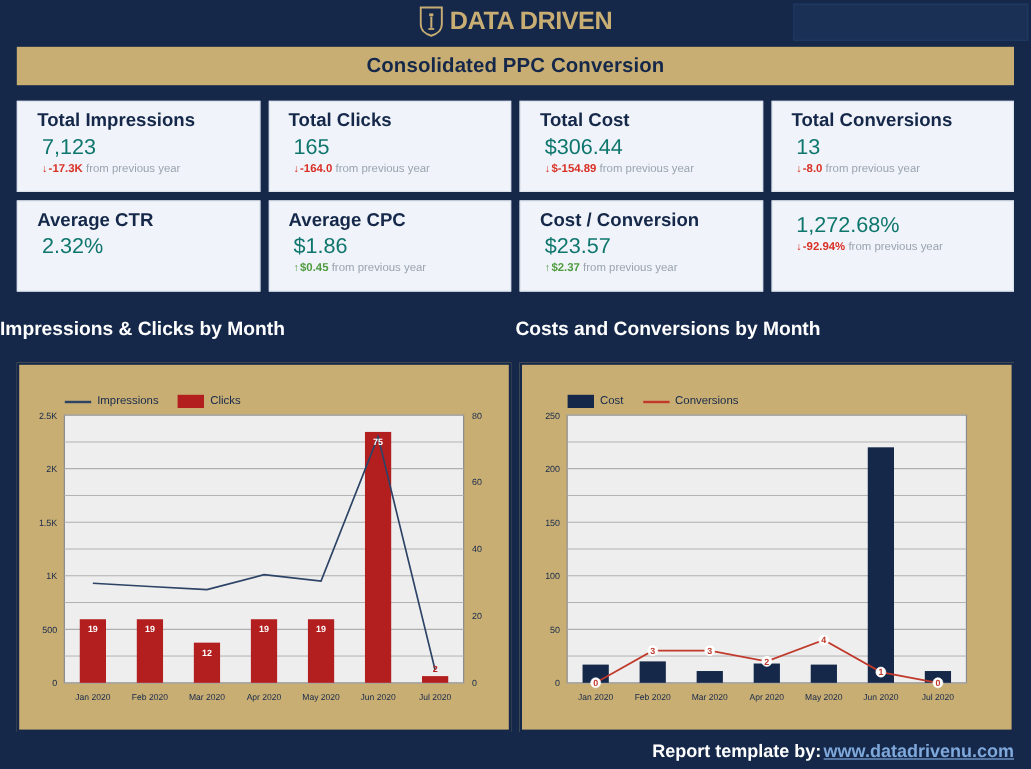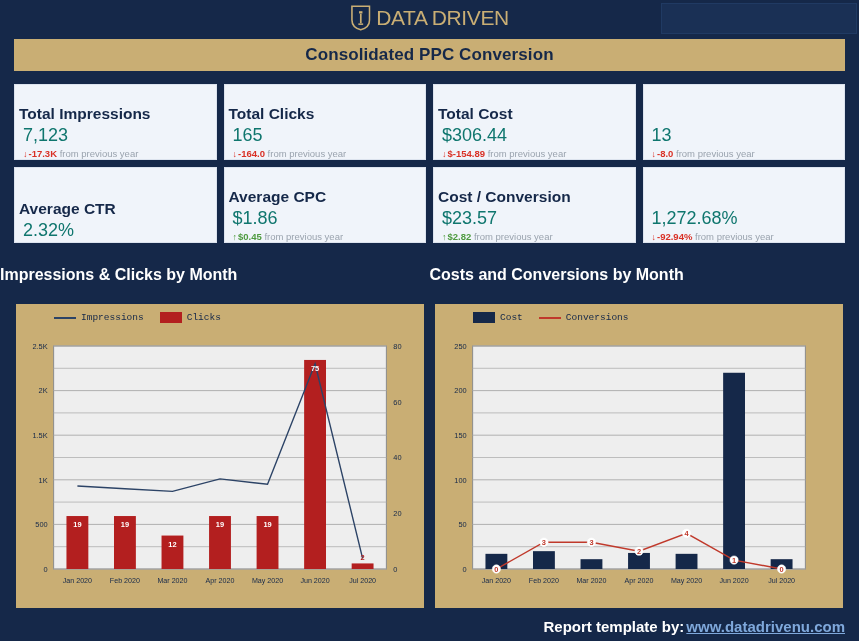--- a/index.html
+++ b/index.html
@@ -15,21 +15,21 @@
   .header {
     position: absolute; left: 0; top: 0; width: 859px; height: 38px;
     background: #152849;
   }
   .logo-wrap {
     position: absolute; left: 50%; top: 5px; transform: translateX(-50%);
     display: flex; align-items: center; gap: 6px;
   }
   .shield-icon { display: block; width: 20px; height: 26px; }
   .logo-text {
-    color: #C9AE74; font-size: 21px; font-weight: normal;
+    color: #C9AE74; font-size: 21px; font-weight: bold;
     letter-spacing: -0.4px; white-space: nowrap;
   }
   .filter-panel {
     position: absolute; right: 2px; top: 3px; width: 196px; height: 31px;
     background: #1A3055; border: 1px solid #203A63;
   }
 
   
   .title-bar {
     position: absolute; left: 14px; top: 39px; width: 831px; height: 32px;
@@ -39,22 +39,22 @@
     color: #152849; font-size: 17px; font-weight: bold; letter-spacing: 0.1px;
   }
 
   
   .kpi-grid {
     position: absolute; left: 14px; top: 84px; width: 831px;
     display: grid; grid-template-columns: repeat(4, 1fr);
     gap: 7px 7px;
   }
   .kpi-card {
-    background: #F0F4FA; height: 76px; padding: 7px 12px 0 4px;
-    display: flex; flex-direction: column; justify-content: flex-end;
+    background: #F0F4FA; height: 76px; padding: 7px 12px 0 16px;
+    display: flex; flex-direction: column; justify-content: flex-start;
     border: 1px solid #DCE3EE;
   }
   .kpi-title {
     color: #152849; font-size: 15.5px; font-weight: bold; line-height: 1.15;
     white-space: nowrap;
   }
   .kpi-value {
     color: #0f766e; font-size: 18px; font-weight: 400; line-height: 1.3;
     margin-top: 1px; padding-left: 4px; white-space: nowrap;
   }
@@ -80,22 +80,22 @@
   
   .charts {
     position: absolute; left: 14px; top: 302px; width: 831px; height: 308px;
     display: flex; gap: 7px;
   }
   .chart-panel {
     flex: 1; background: #C9AE74; border: 2px solid #152849;
     position: relative;
   }
   .legend {
-    position: absolute; left: 38px; top: 8px;
-    display: flex; align-items: flex-end; gap: 16px; font-family: Liberation Mono, monospace;
+    position: absolute; left: 38px; top: 25px;
+    display: flex; align-items: flex-end; gap: 16px;
   }
   .legend-item { display: flex; align-items: center; gap: 5px; }
   .legend-line { display: block; width: 22px; height: 2px; }
   .legend-swatch { display: block; width: 22px; height: 11px; }
   .legend-label { font-size: 9.5px; color: #152849; }
 
   .plot-area {
     position: absolute; left: 0; top: 0; width: 100%; height: 100%;
   }
 
@@ -156,20 +156,21 @@
     <div class="kpi-card">
       <div class="kpi-title">Total Cost</div>
       <div class="kpi-value">$306.44</div>
       <div class="kpi-delta delta-down">
         <span class="arrow">↓</span><span class="amt">$-154.89</span>
         <span>from previous year</span>
       </div>
     </div>
 
     <div class="kpi-card">
+      <div class="kpi-title">Total Conversions</div>
       <div class="kpi-value">13</div>
       <div class="kpi-delta delta-down">
         <span class="arrow">↓</span><span class="amt">-8.0</span>
         <span>from previous year</span>
       </div>
     </div>
 
     <div class="kpi-card">
       <div class="kpi-title">Average CTR</div>
       <div class="kpi-value">2.32%</div>
@@ -181,21 +182,21 @@
       <div class="kpi-delta delta-up">
         <span class="arrow">↑</span><span class="amt">$0.45</span>
         <span>from previous year</span>
       </div>
     </div>
 
     <div class="kpi-card">
       <div class="kpi-title">Cost / Conversion</div>
       <div class="kpi-value">$23.57</div>
       <div class="kpi-delta delta-up">
-        <span class="arrow">↑</span><span class="amt">$2.82</span>
+        <span class="arrow">↑</span><span class="amt">$2.37</span>
         <span>from previous year</span>
       </div>
     </div>
 
     <div class="kpi-card">
       <div class="kpi-value">1,272.68%</div>
       <div class="kpi-delta delta-down">
         <span class="arrow">↓</span><span class="amt">-92.94%</span>
         <span>from previous year</span>
       </div>

